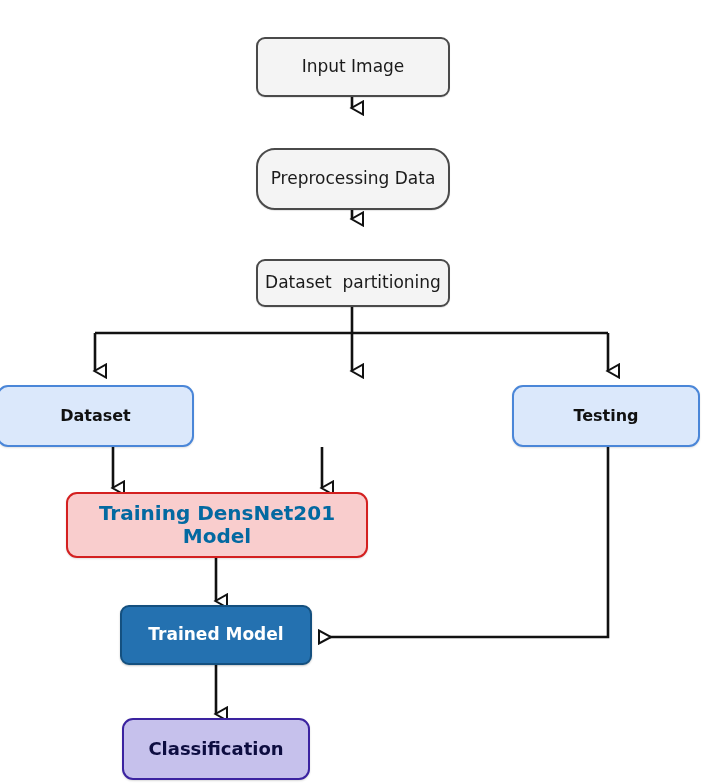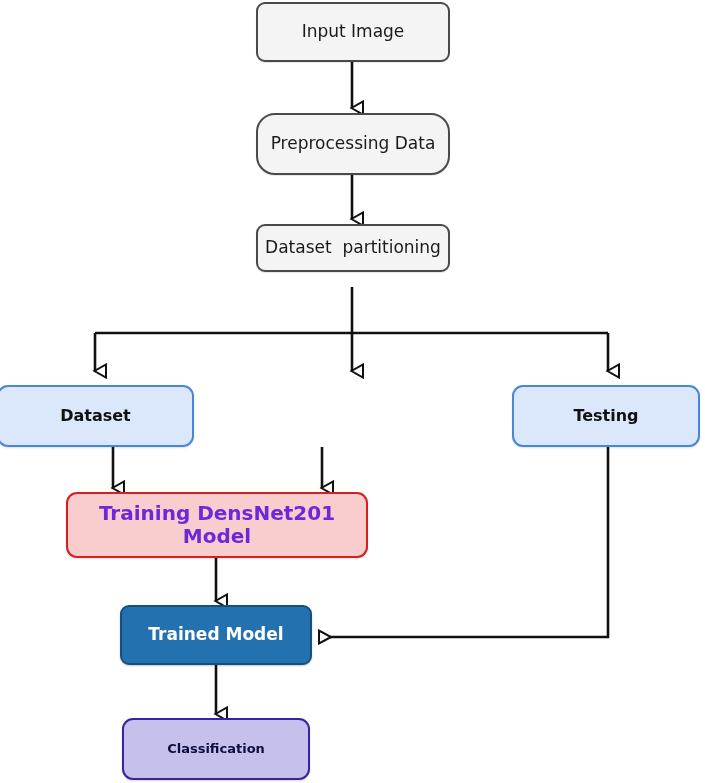--- a/index.html
+++ b/index.html
@@ -42,39 +42,40 @@
 
   
   .n-gray {
     background: #f4f4f4;
     border: 2px solid #4a4a4a;
     border-radius: 9px;
     color: #1a1a1a;
     font-size: 17px;
     font-weight: 400;
     box-shadow: 0 1px 1px rgba(0,0,0,0.10);
+    margin-top: 35px;
   }
 
   
   .n-blue {
     background: #dbe8fb;
     border: 2px solid #4a86d8;
     border-radius: 11px;
     color: #111111;
     font-size: 16px;
     font-weight: 600;
     box-shadow: 0 1px 2px rgba(0,0,0,0.12);
   }
 
   
   .n-pink {
     background: #f9cdcd;
     border: 2px solid #d42020;
     border-radius: 11px;
-    color: #6d28d9;
+    color: #0369a1;
     font-size: 20px;
     font-weight: 700;
     box-shadow: 0 1px 2px rgba(0,0,0,0.12);
   }
 
   
   .n-solidblue {
     background: #2471b0;
     border: 2px solid #14507f;
     border-radius: 9px;
@@ -83,21 +84,21 @@
     font-weight: 700;
     box-shadow: 0 1px 2px rgba(0,0,0,0.22);
   }
 
   
   .n-purple {
     background: #c6c1ec;
     border: 2px solid #3b23a0;
     border-radius: 11px;
     color: #0d0d40;
-    font-size: 13px;
+    font-size: 18px;
     font-weight: 700;
     box-shadow: 0 1px 2px rgba(0,0,0,0.15);
   }
 </style>
 </head>
 <body>
 
 <div id="canvas">
 
   <svg id="edges" viewBox="0 0 705 783" width="705" height="783">

